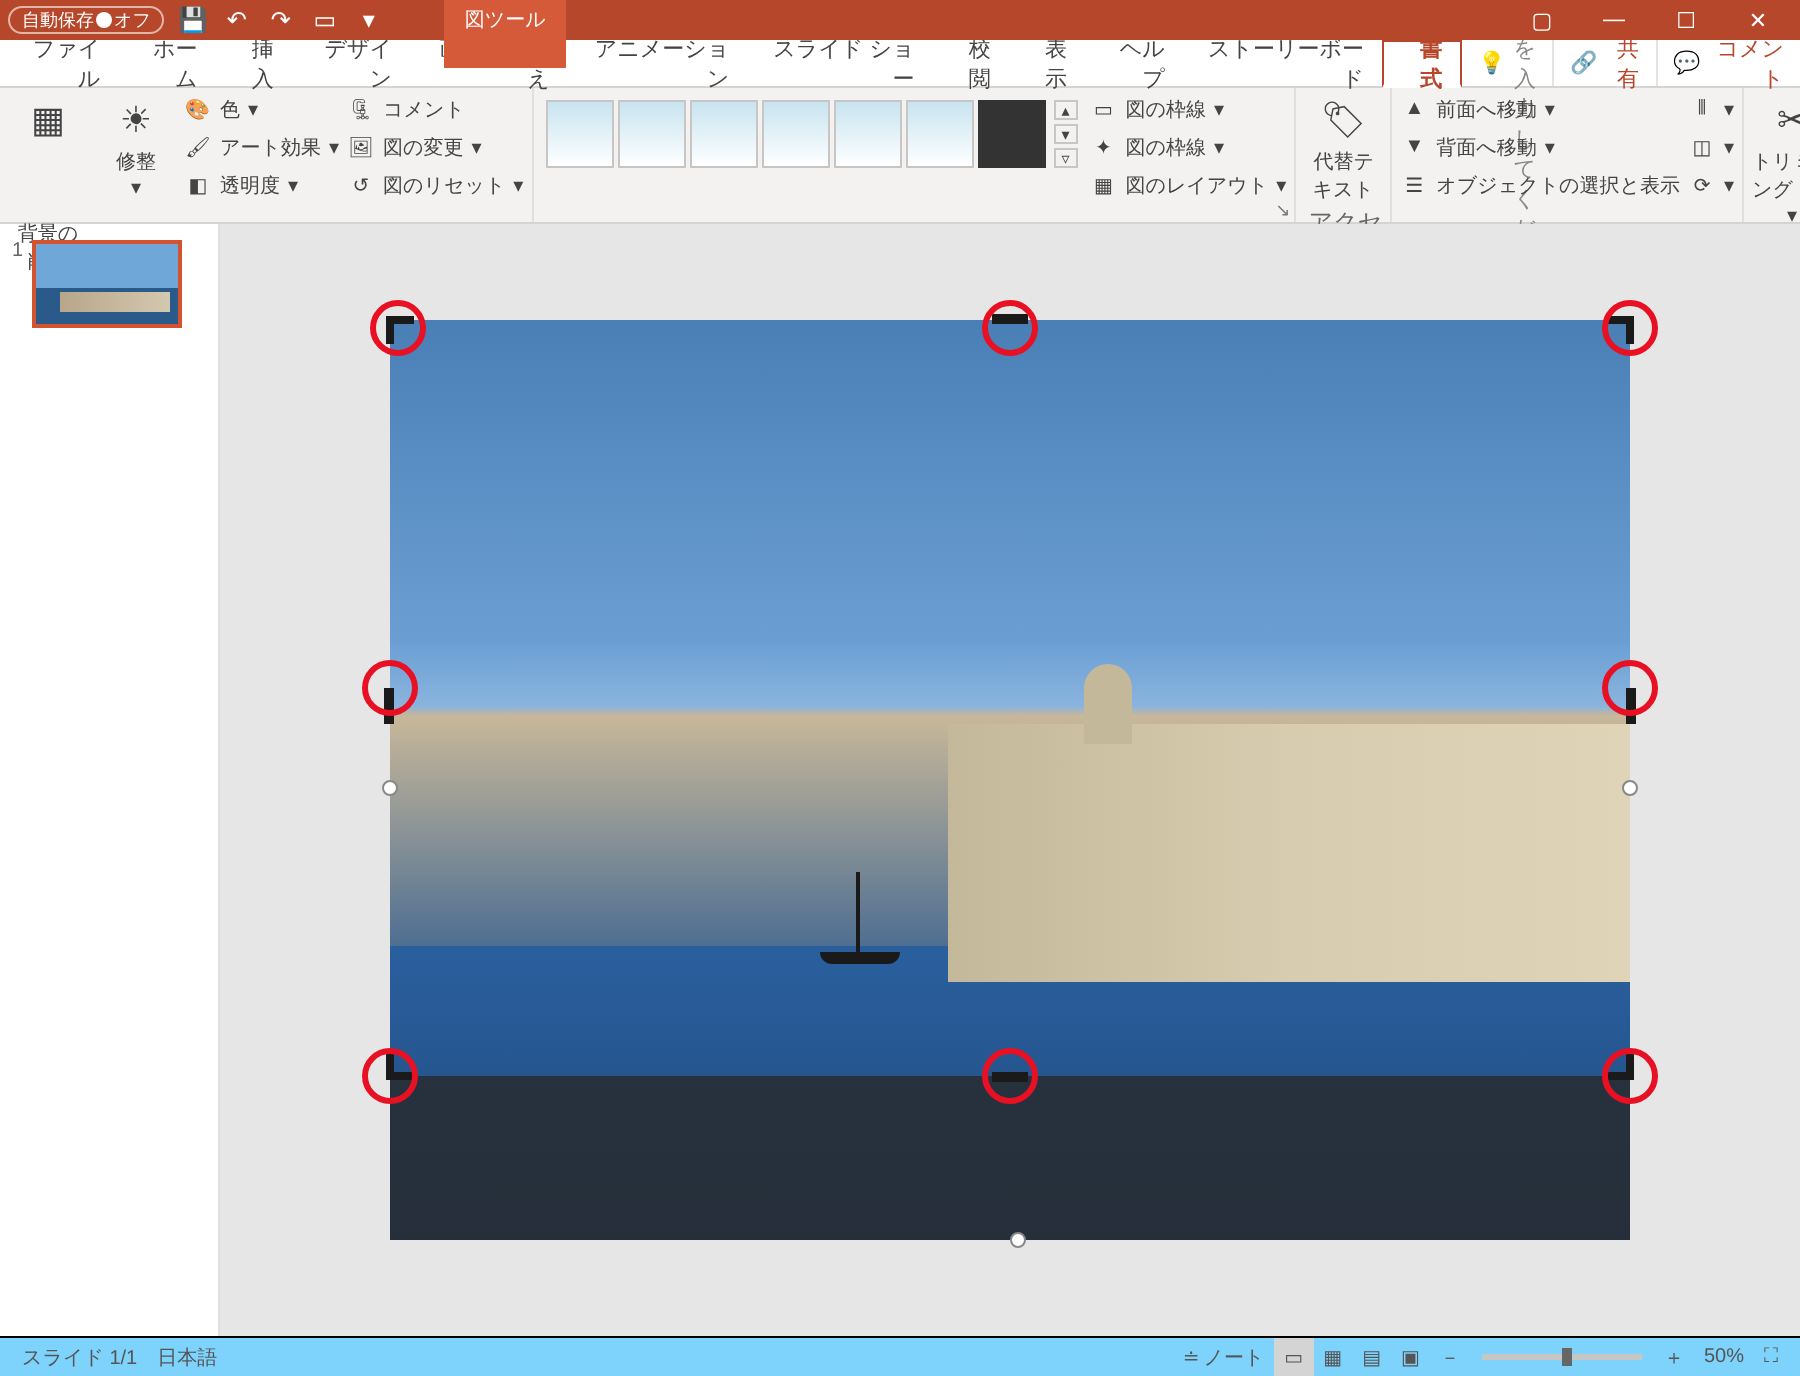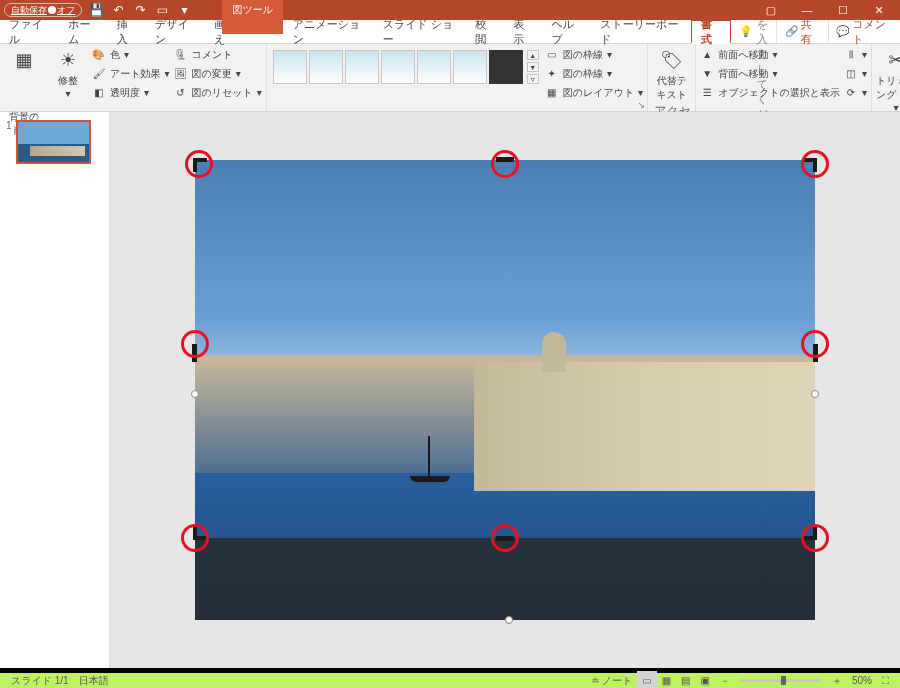--- a/index.html
+++ b/index.html
@@ -1,30 +1,30 @@
 <!DOCTYPE html>
 <html><head>
 <meta charset="utf-8">
 <style>
 * { margin: 0; padding: 0; box-sizing: border-box; font-family: "Meiryo UI", "Yu Gothic UI", sans-serif; }
 body { width: 900px; height: 688px; overflow: hidden; background: #fff; font-size: 11px; }
 
 
 .titlebar { height: 20px; background: #b7472a; color: #fff; display: flex; align-items: center; padding: 0 4px; position: relative; }
 .titlebar .left { display: flex; align-items: center; gap: 6px; }
-.autosave-pill { border: 1px solid rgba(255,255,255,.6); border-radius: 9px; padding: 0 6px; font-size: 9px; display: flex; align-items: center; gap: 1px; height: 14px; text-decoration: underline; }
+.autosave-pill { border: 1px solid rgba(255,255,255,.6); border-radius: 9px; padding: 0 6px; font-size: 9px; display: flex; align-items: center; gap: 1px; height: 14px; }
 .autosave-pill .knob { width: 8px; height: 8px; border-radius: 50%; background: #fff; }
 .qat-icon { width: 16px; height: 16px; display: inline-flex; align-items: center; justify-content: center; font-size: 12px; cursor: pointer; }
 .titlebar .center { position: absolute; left: 50%; transform: translateX(-50%); font-size: 11px; }
 .titlebar .right { margin-left: auto; display: flex; align-items: center; gap: 2px; }
 .tool-tab { background: #d45a3a; padding: 17px 10px; font-size: 10px; margin-left: 30px; }
 .win-btn { width: 34px; height: 20px; display: flex; align-items: center; justify-content: center; cursor: pointer; font-size: 11px; }
 
 
-.tabsrow { height: 24px; background: #fff; border-bottom: 1px solid #d4d4d4; display: flex; align-items: stretch; font-size: 11px; color: #444; }
+.tabsrow { height: 24px; background: #fff; border-bottom: 1px solid #d4d4d4; display: flex; align-items: stretch; font-size: 11px; color: #444; text-align: right; }
 .tab { padding: 4px 9px; cursor: pointer; display: flex; align-items: center; }
 .tab.contextual { color: #b7472a; background: #fff; border: 1px solid #b7472a; border-bottom: 2px solid #fff; margin-bottom: -1px; font-weight: 600;}
 .tellme { flex: 1; color: #888; padding: 4px 8px; display:flex; align-items:center; gap:4px;}
 .share-btn, .comment-btn { padding: 4px 8px; color: #b7472a; cursor: pointer; display:flex;align-items:center;gap:2px; border-left:1px solid #e4e4e4;}
 
 
 .ribbon { height: 68px; background: #f3f2f1; border-bottom: 1px solid #d4d4d4; display: flex; }
 .group { border-right: 1px solid #e1dfdd; display: flex; flex-direction: column; padding: 2px 4px 0; position:relative; }
 .group-body { flex: 1; display: flex; align-items: flex-start; gap: 4px; }
 .group-label { text-align: right; font-size: 12px; color: #666; padding: 1px 0; position:relative;}
@@ -65,21 +65,21 @@
 .ch.tr::before{width:14px;height:4px;top:0;right:0;}.ch.tr::after{width:4px;height:14px;top:0;right:0;}
 .ch.bl::before{width:14px;height:4px;bottom:0;left:0;}.ch.bl::after{width:4px;height:14px;bottom:0;left:0;}
 .ch.br::before{width:14px;height:4px;bottom:0;right:0;}.ch.br::after{width:4px;height:14px;bottom:0;right:0;}
 .ch.e { background:#1a1a1a; }
 .ch.t,.ch.b{width:18px;height:5px;}
 .ch.l,.ch.r{width:5px;height:18px;}
 .ring { position:absolute; width:28px;height:28px;border:3px solid #e81123;border-radius:50%; pointer-events:none; transform:translate(-50%,-50%);}
 .sel-handle { position:absolute; width:8px;height:8px;background:#fff;border:1px solid #888;border-radius:50%;}
 
 
-.statusbar { height:20px; background:#bef264; border-top:5px solid #000000; display:flex; align-items:center; font-size:10px; color:#555; padding:0 6px;}
+.statusbar { height:20px; background:#7dd3fc; border-top:1px solid #000000; display:flex; align-items:center; font-size:10px; color:#555; padding:0 6px;}
 .statusbar .spacer{flex:1;}
 .sb-btn{padding:0 5px;cursor:pointer;display:flex;align-items:center;gap:2px;height:20px;}
 .sb-btn.active{background:#d4d4d4;}
 .zoom-slider{width:80px;height:3px;background:#c8c6c4;position:relative;margin:0 6px;}
 .zoom-slider .thumb-s{position:absolute;left:50%;top:-3px;width:5px;height:9px;background:#666;}
 </style>
 </head>
 <body>
 
 <div class="titlebar">

